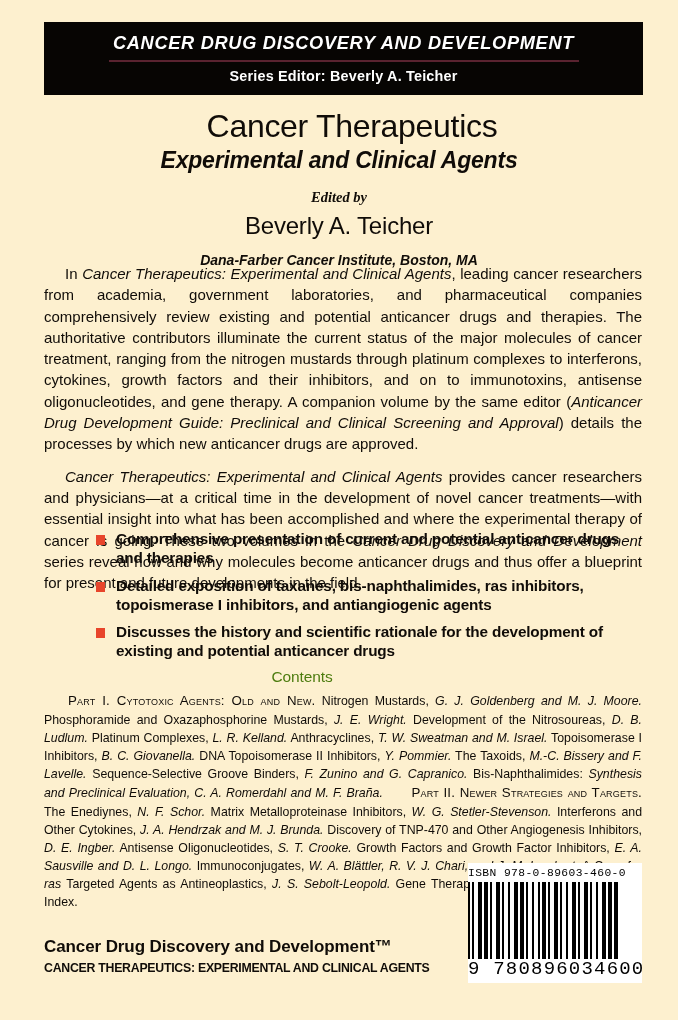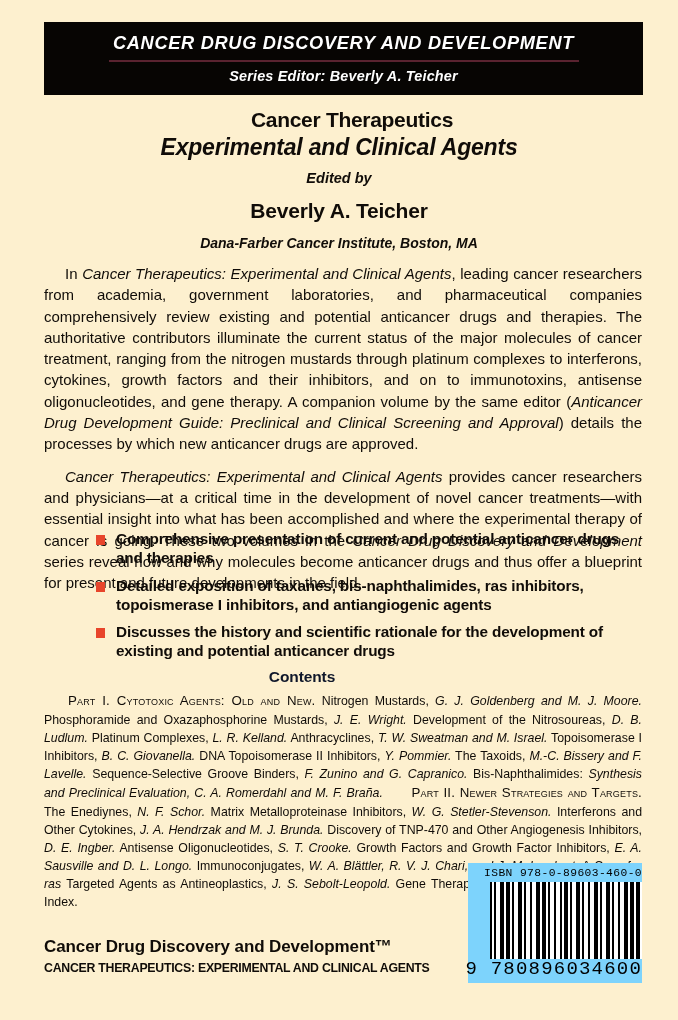--- a/index.html
+++ b/index.html
@@ -41,60 +41,60 @@
   .series-rule {
     width: 470px;
     height: 2px;
     background: #5a2330;
     margin: 7px 0 6px 0;
   }
   .series-editor {
     color: #ffffff;
     font-size: 14.4px;
     font-weight: bold;
-    font-style: italic;
     letter-spacing: 0.2px;
     text-align: center;
   }
 
   
   .title-area {
     position: absolute;
     left: 0;
     top: 108px;
     width: 678px;
     text-align: center;
   }
   .book-title {
-    font-size: 21px;
-    font-weight: bold;
+    font-size: 32px;
+    font-weight: normal;
     letter-spacing: -0.3px;
     line-height: 1.15;
     margin-left: 26px;
   }
   .book-subtitle {
     font-size: 23px;
     font-weight: bold;
     font-style: italic;
     letter-spacing: -0.2px;
     margin-top: 2px;
     line-height: 1.2;
     text-align: center;
   }
   .edited-by {
     font-size: 14.5px;
     font-style: italic;
     font-weight: bold;
-    margin-top: 8px;
+    margin-top: 15px;
+    font-family: Liberation Serif, serif;
   }
   .editor-name {
-    font-size: 21px;
-    font-weight: bold;
+    font-size: 24px;
+    font-weight: normal;
     letter-spacing: -0.2px;
-    margin-top: 13px;
+    margin-top: 6px;
   }
   .editor-affil {
     font-size: 14px;
     font-style: italic;
     font-weight: bold;
     margin-top: 12px;
   }
 
   
   .blurb {
@@ -141,22 +141,22 @@
   }
 
   
   .contents-heading {
     position: absolute;
     left: 0;
     top: 668px;
     width: 604px;
     text-align: center;
     font-size: 15.5px;
-    font-weight: bold;
-    color: #0f172a;
+    font-weight: normal;
+    color: #4d7c0f;
     letter-spacing: -0.1px;
   }
   .contents-body {
     position: absolute;
     left: 44px;
     top: 691px;
     width: 598px;
     font-size: 12.35px;
     line-height: 1.47;
     text-align: justify;
@@ -169,24 +169,24 @@
     margin-left: 24px;
   }
 
   
   .barcode-box {
     position: absolute;
     left: 468px;
     top: 863px;
     width: 174px;
     height: 120px;
-    background: #7dd3fc;
+    background: #ffffff;
     display: flex;
     flex-direction: column;
-    align-items: flex-end;
+    align-items: flex-start;
   }
   .barcode-isbn {
     font-family: "Liberation Mono", "DejaVu Sans Mono", monospace;
     font-size: 11.3px;
     letter-spacing: 0.4px;
     color: #000;
     margin-top: 4px;
     white-space: nowrap;
   }
   .barcode-bars {

